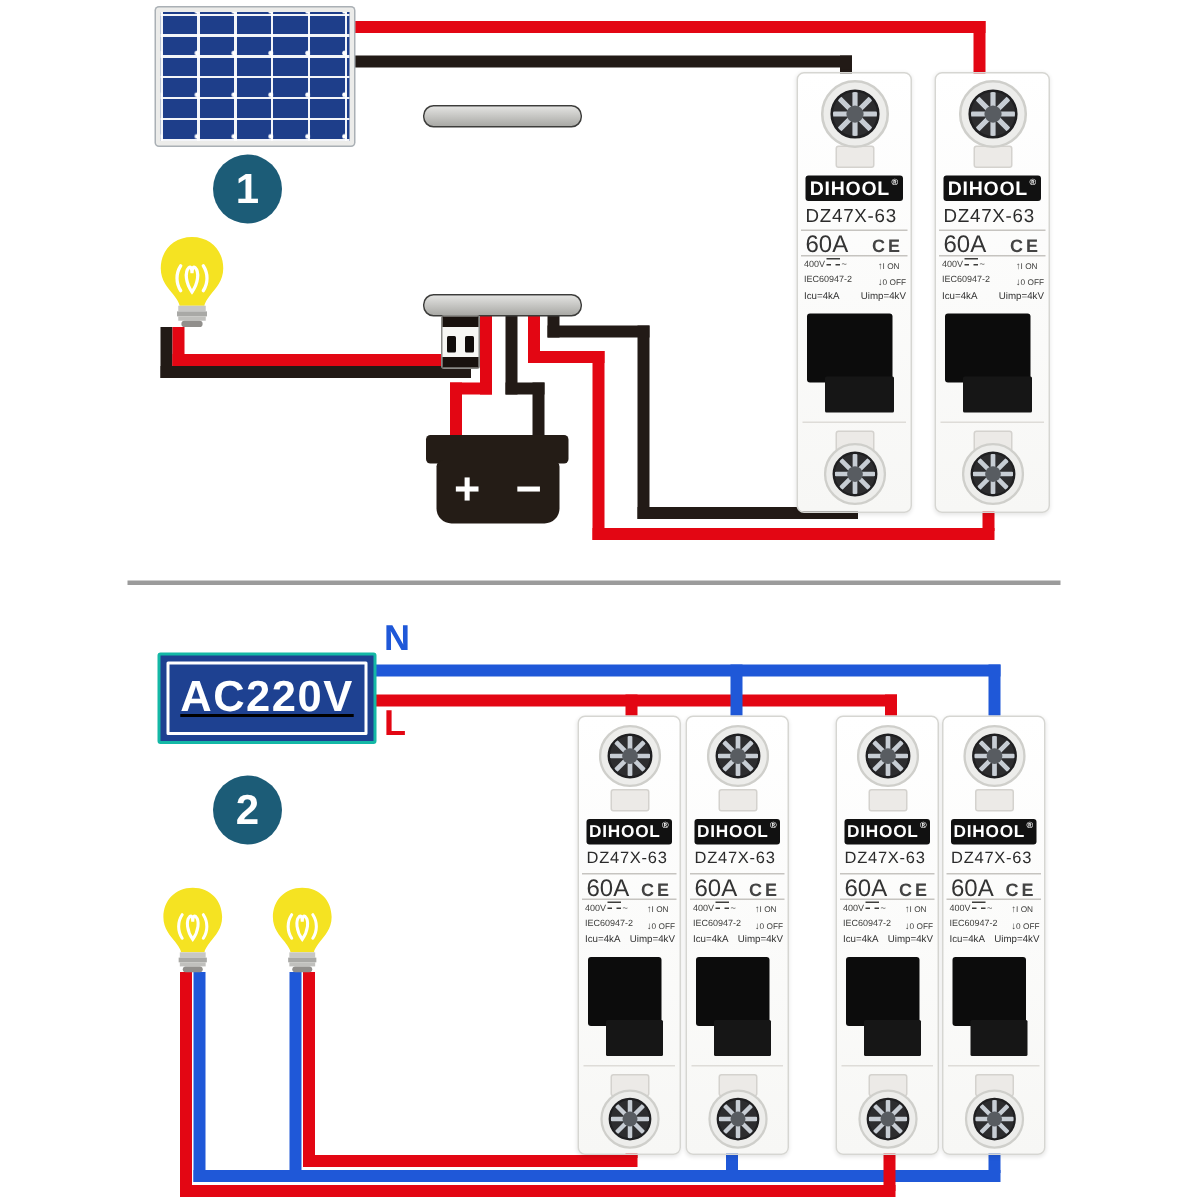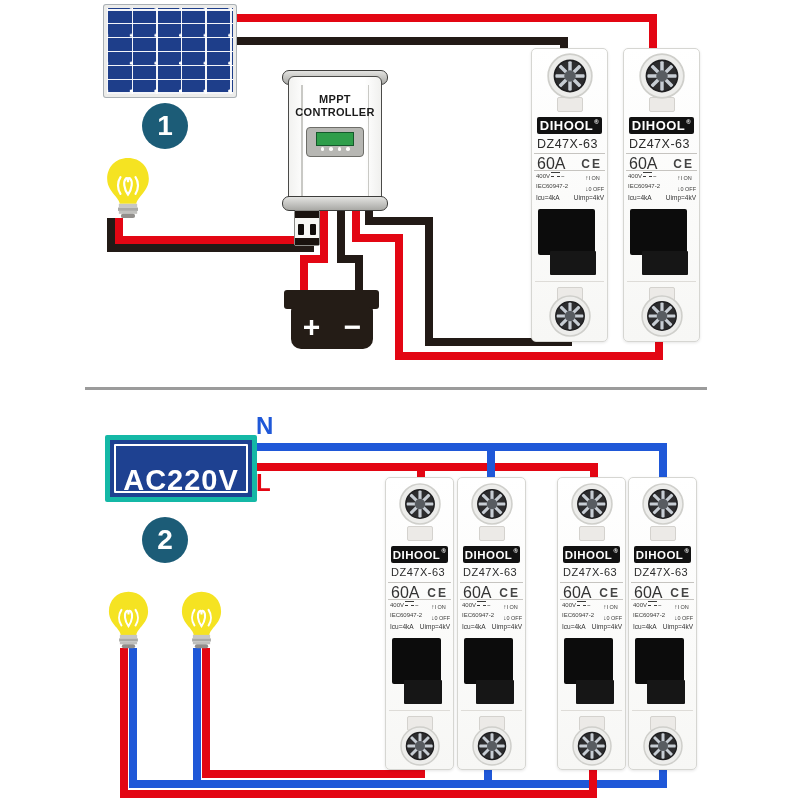--- a/index.html
+++ b/index.html
@@ -44,22 +44,22 @@
   .mini-bk .mid{flex:1;position:relative;}
   .mini-bk .nub{position:absolute;top:6px;width:6px;height:11px;background:#100c0a;border-radius:1px;}
   .mini-bk .nub.a{left:3px}.mini-bk .nub.b{right:3px}
 
   
   .bat-bar{position:absolute;background:#241c16;border-radius:3px;}
   .bat-body{position:absolute;background:#241c16;border-radius:4px 4px 10px 10px;display:flex;align-items:center;justify-content:space-around;color:#fff;}
   .bat-body .sym{font-size:30px;font-weight:bold;line-height:1;margin-top:-3px;}
 
   
-  .acbox{position:absolute;background:var(--ac_blue,#1e4191);border:5px solid #14b8a6;border-radius:2px;
-    display:flex;align-items:flex-end;justify-content:center;}
+  .acbox{position:absolute;background:var(--ac_blue,#1e4191);border:2px solid #14b8a6;border-radius:2px;
+    display:flex;align-items:center;justify-content:center;text-decoration:underline;}
   .acbox .inner{position:absolute;inset:4px;border:2.5px solid #fff;border-radius:1px;}
   .acbox .txt{position:relative;color:#fff;font-weight:bold;font-size:29px;letter-spacing:1px;}
   .nl-label{position:absolute;font-weight:bold;font-size:24px;}
   .n-label{color:var(--wire_blue,#1f58d8);}
   .l-label{color:var(--wire_red,#e30613);}
 
   
   .bulb{position:absolute;}
 
   
@@ -172,37 +172,20 @@
 
   <div class="badge" style="left:142px;top:103px">
     <span>1</span>
   </div>
 
   <svg class="bulb" style="left:103px;top:152px" width="50" height="72" viewBox="0 0 60 76">
       <use href="#bulbsym"></use>
     </svg>
 
   <div class="mppt-cap" style="left:282px;top:70px;width:104px"></div>
-  <div class="mppt-body" style="left:288px;top:76px;width:92px;height:128px">
-    <div class="mppt-seam-l"></div>
-    <div class="mppt-seam-r"></div>
-    <div class="mppt-title" style="left:0;right:0;top:16px">
-      <div>MPPT</div>
-      <div>CONTROLLER</div>
-    </div>
-    <div class="mppt-display" style="left:17px;top:50px;width:56px;height:28px">
-      <div class="mppt-screen"></div>
-      <div class="mppt-btns">
-          <i></i>
-          <i></i>
-          <i></i>
-          <i></i>
-        </div>
-    </div>
-  </div>
   <div class="mppt-cap" style="left:282px;top:196px;width:104px"></div>
 
   <div class="mini-bk" style="left:294px;top:210px;width:24px;height:34px">
     <div class="band"></div>
     <div class="mid">
       <div class="nub a"></div>
       <div class="nub b"></div>
     </div>
     <div class="band"></div>
   </div>

